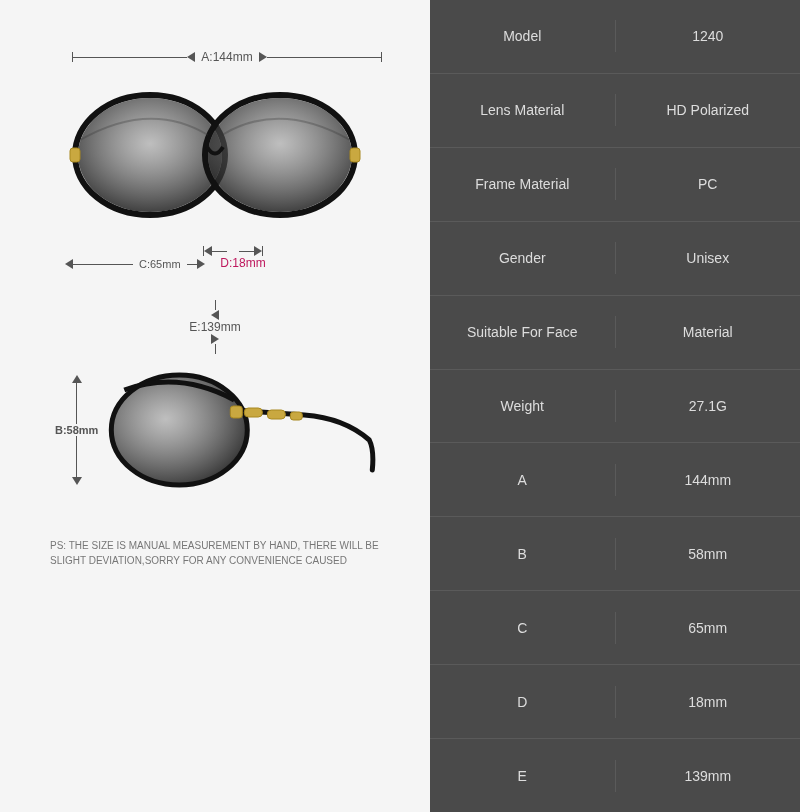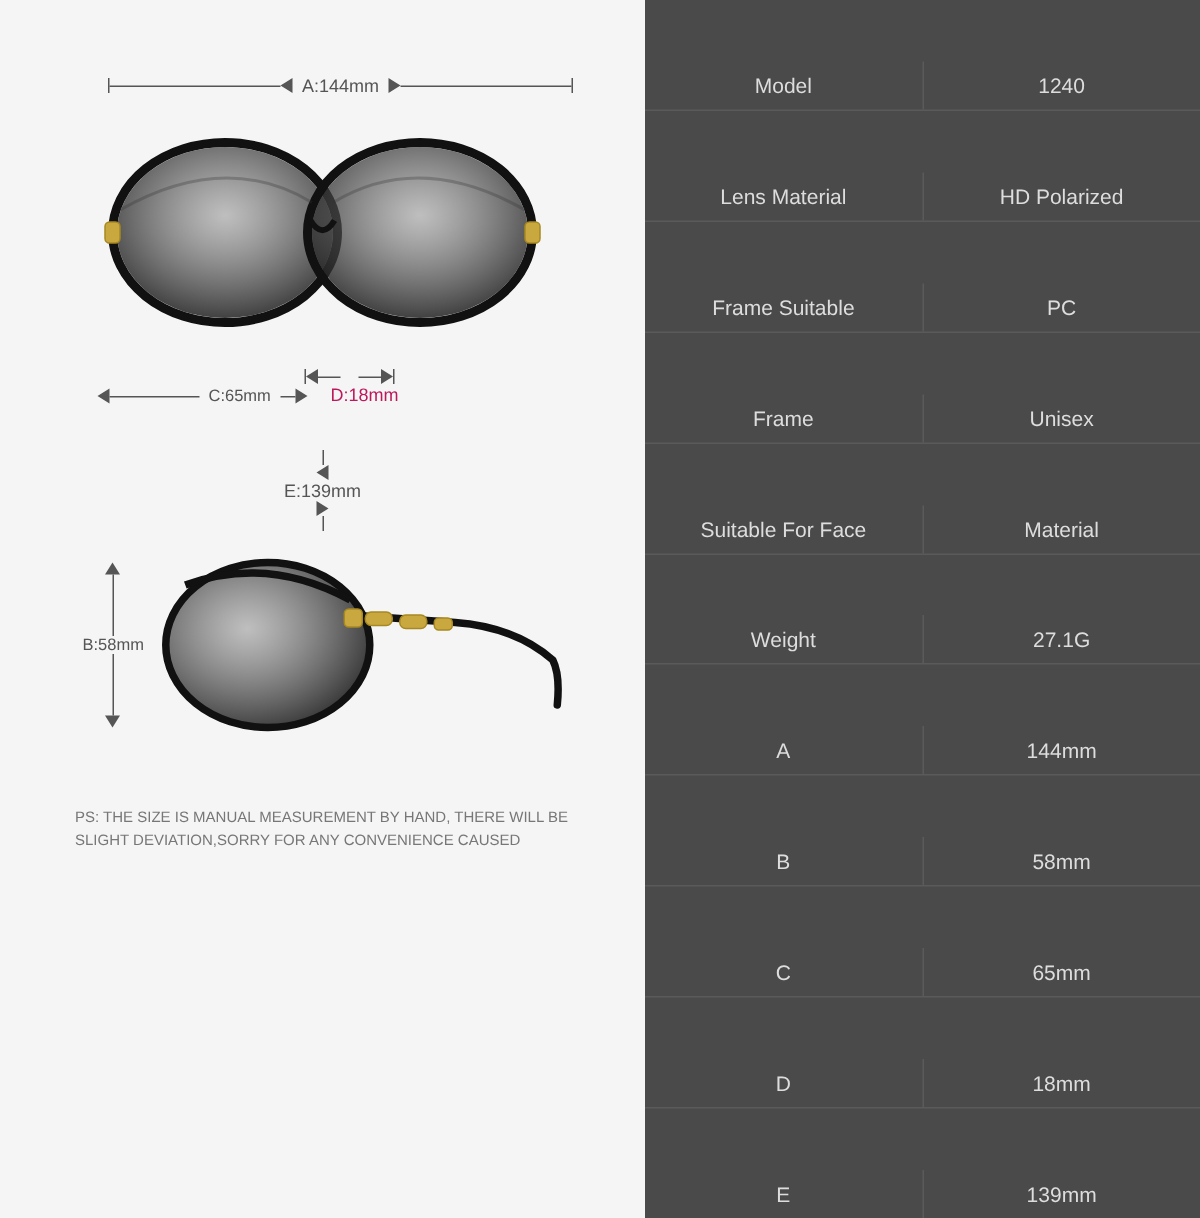--- a/index.html
+++ b/index.html
@@ -151,20 +151,21 @@
       align-items: center;
       width: 340px;
       position: relative;
     }
 
     .dim-b-vertical {
       display: flex;
       flex-direction: column;
       align-items: center;
       height: 100px;
+      font-weight: bold;
     }
 
     .dim-arrow-up {
       width: 0; height: 0;
       border-left: 5px solid transparent;
       border-right: 5px solid transparent;
       border-bottom: 8px solid #555;
     }
     .dim-arrow-down {
       width: 0; height: 0;
@@ -198,21 +199,21 @@
       width: 100%;
       flex: 1;
       display: flex;
       flex-direction: column;
     }
 
     .spec-row {
       display: flex;
       flex: 1;
       border-bottom: 1px solid #5a5a5a;
-      align-items: flex-end;
+      align-items: center;
     }
 
     .spec-row:last-child {
       border-bottom: none;
     }
 
     .spec-label {
       flex: 1;
       text-align: center;
       font-size: 14px;
@@ -367,25 +368,25 @@
   <div class="specs-table" id="specs-container">
   <div class="spec-row">
         <div class="spec-label">Model</div>
         <div class="spec-value">1240</div>
       </div>
       <div class="spec-row">
         <div class="spec-label">Lens Material</div>
         <div class="spec-value">HD Polarized</div>
       </div>
       <div class="spec-row">
-        <div class="spec-label">Frame Suitable</div>
+        <div class="spec-label">Frame Material</div>
         <div class="spec-value">PC</div>
       </div>
       <div class="spec-row">
-        <div class="spec-label">Frame</div>
+        <div class="spec-label">Gender</div>
         <div class="spec-value">Unisex</div>
       </div>
       <div class="spec-row">
         <div class="spec-label">Suitable For Face</div>
         <div class="spec-value">Material</div>
       </div>
       <div class="spec-row">
         <div class="spec-label">Weight</div>
         <div class="spec-value">27.1G</div>
       </div>

